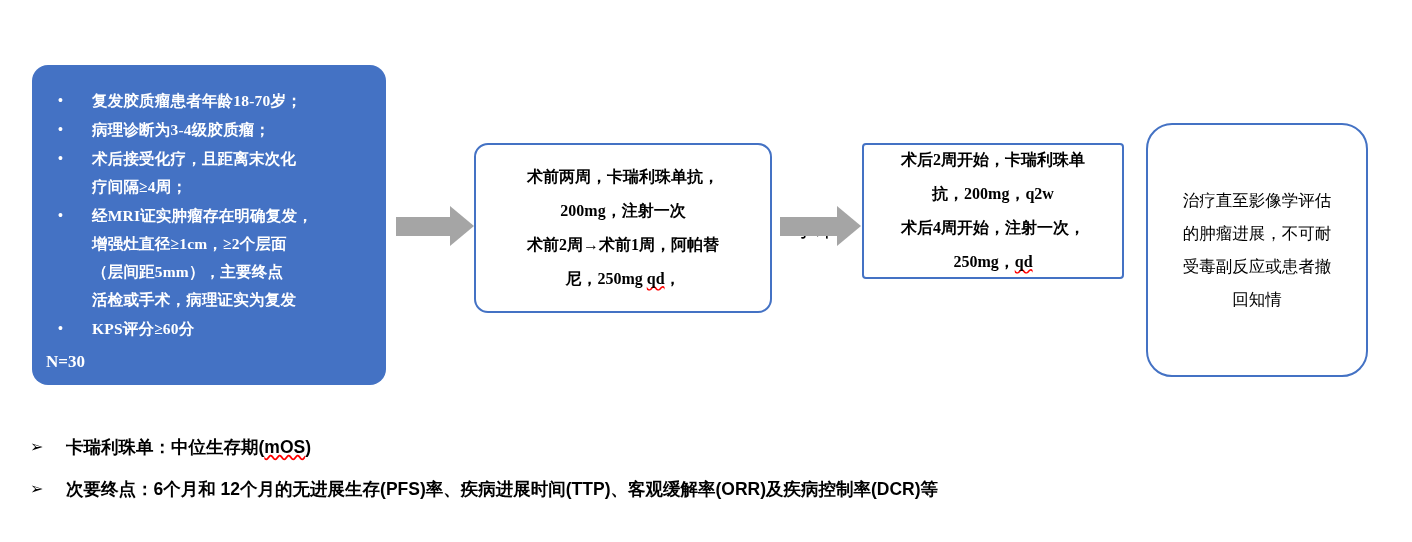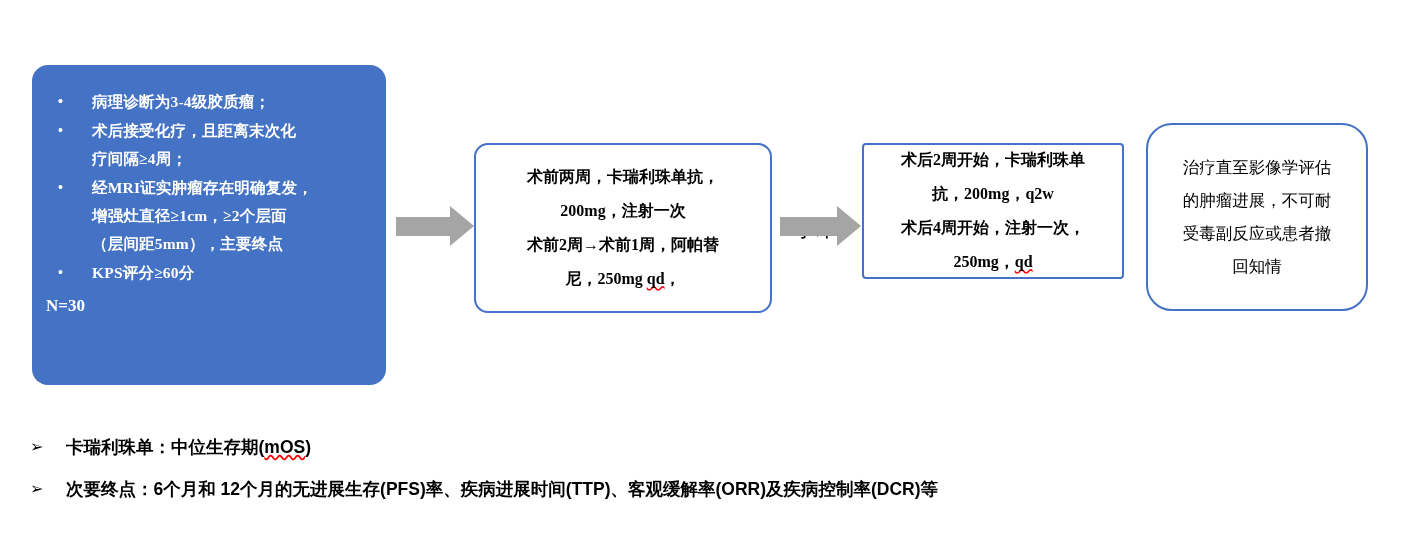--- a/index.html
+++ b/index.html
@@ -83,21 +83,21 @@
     left: 862px;
     top: 143px;
     width: 262px;
     height: 136px;
     border-radius: 4px;
   }
   #duration-box {
     left: 1146px;
     top: 123px;
     width: 222px;
-    height: 188px;
+    height: 254px;
     border-radius: 26px;
   }
   .box-text {
     text-align: center;
     font-family: "Liberation Serif", "DejaVu Serif", serif;
     font-weight: bold;
     font-size: 16px;
     line-height: 34px;
     color: #000000;
     padding: 0 8px;
@@ -198,20 +198,21 @@
   .ep-value { font-weight: bold; }
 </style>
 </head>
 <body>
 
 <div id="criteria-box">
   <ul class="crit-list">
 
     <li class="crit-item">
       <span class="bullet">•</span>
+      <span>复发胶质瘤患者年龄18-70岁；</span>
     </li>
 
     <li class="crit-item">
       <span class="bullet">•</span>
       <span>病理诊断为3-4级胶质瘤；</span>
     </li>
 
     <li class="crit-item">
       <span class="bullet">•</span>
       <span>术后接受化疗，且距离末次化</span>
@@ -220,20 +221,21 @@
     </li>
 
     <li class="crit-item">
       <span class="bullet">•</span>
       <span>经MRI证实肿瘤存在明确复发，</span>
       <br>
       <span>增强灶直径≥1cm，≥2个层面</span>
       <br>
       <span>（层间距5mm），主要终点</span>
       <br>
+      <span>活检或手术，病理证实为复发</span>
     </li>
 
     <li class="crit-item">
       <span class="bullet">•</span>
       <span>KPS评分≥60分</span>
     </li>
   </ul>
 
   <div class="n-total">N=30</div>
 </div>

